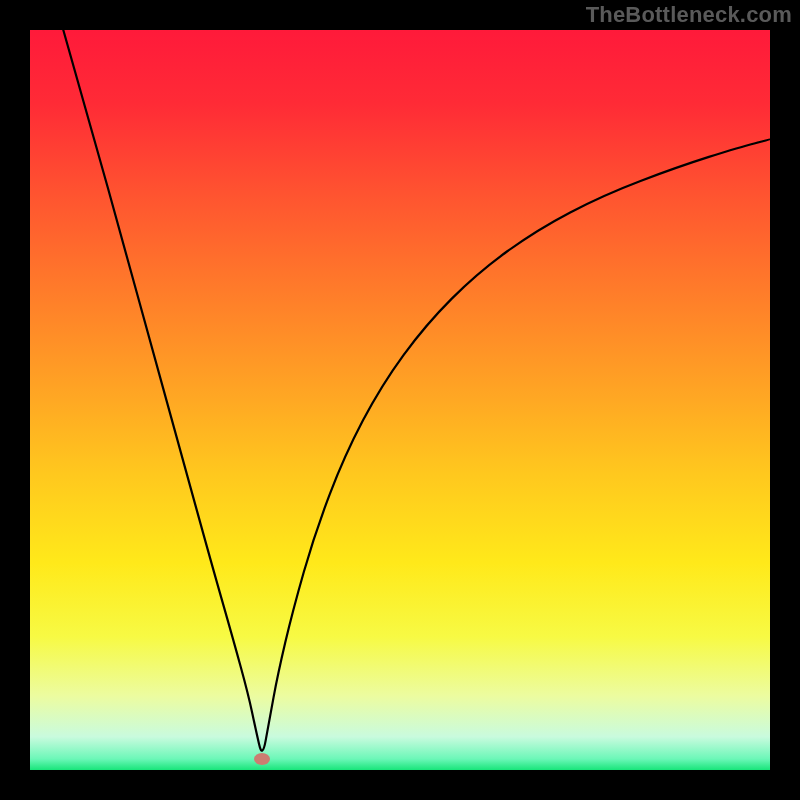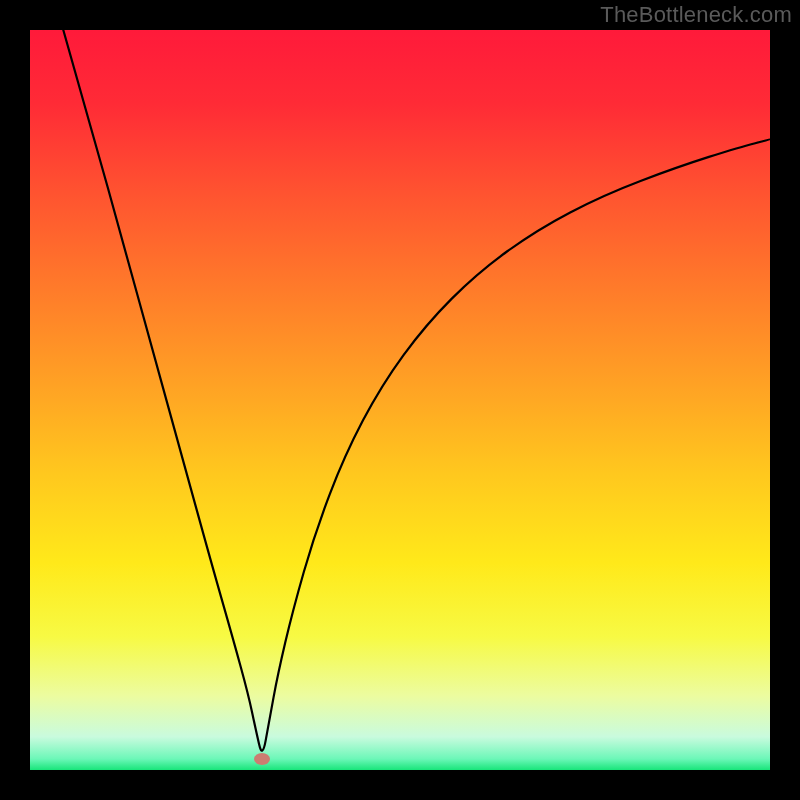--- a/index.html
+++ b/index.html
@@ -9,21 +9,21 @@
     width: 800px;
     height: 800px;
     background: #000;
   }
   .watermark {
     position: absolute;
     top: 2px;
     right: 8px;
     font-family: Arial, Helvetica, sans-serif;
     font-size: 22px;
-    font-weight: 400;
+    font-weight: 700;
     color: #5a5a5a;
     letter-spacing: 0.2px;
     z-index: 10;
   }
   .plot {
     position: absolute;
     left: 30px;
     top: 30px;
     width: 740px;
     height: 740px;

